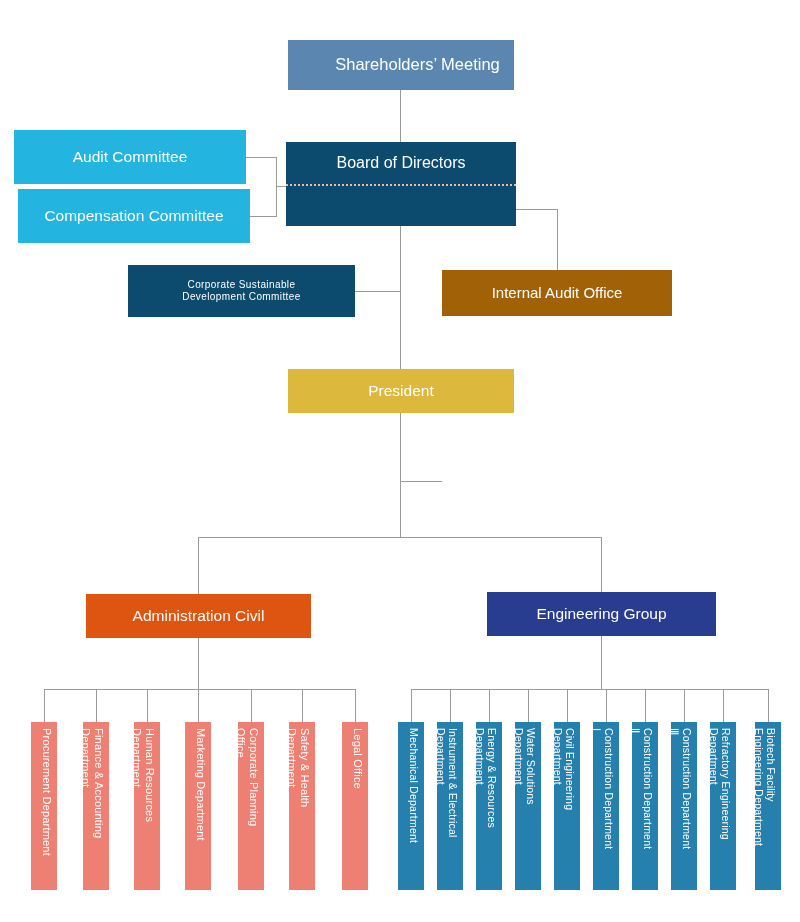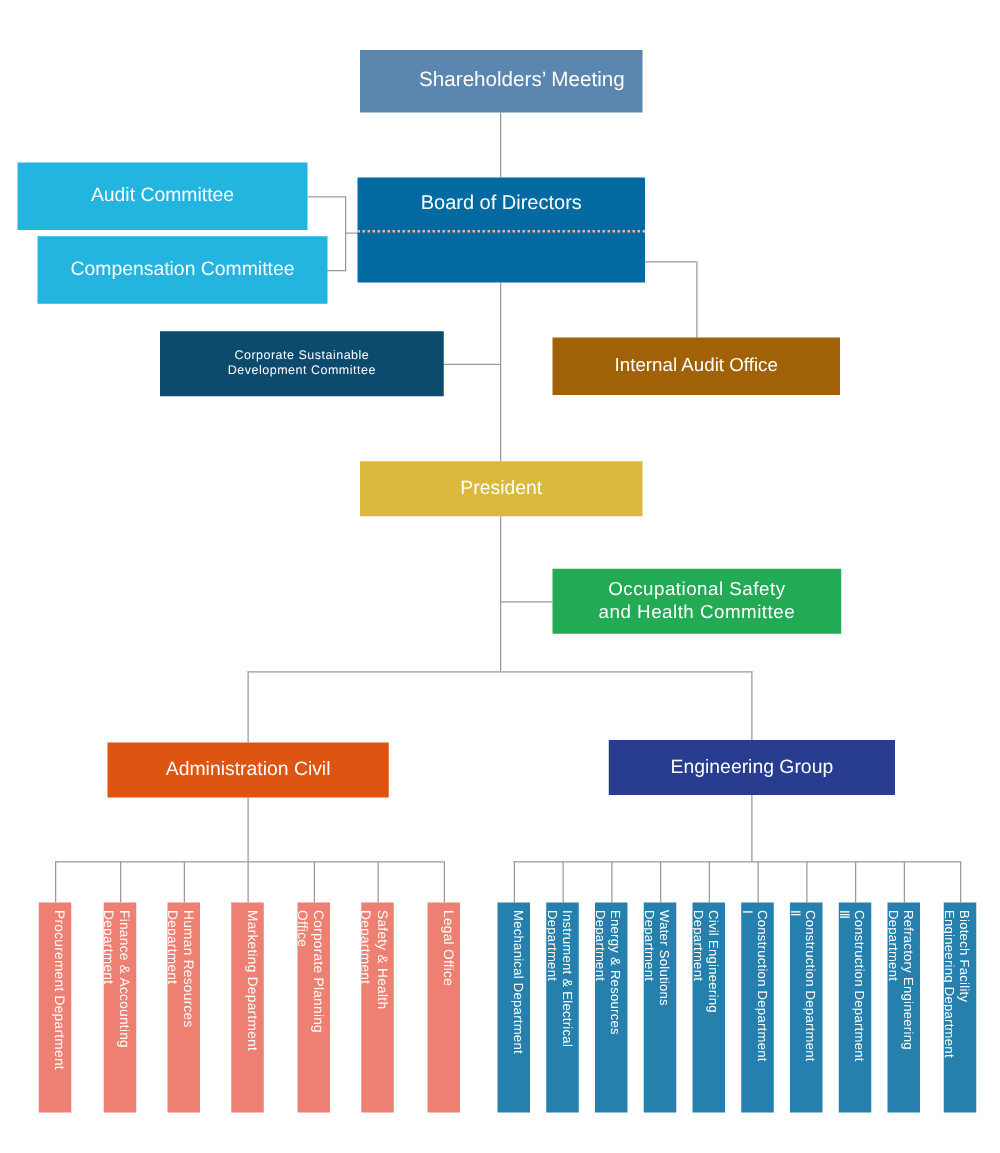--- a/index.html
+++ b/index.html
@@ -41,37 +41,37 @@
   .conn.h { height: 1px; }
   .conn.v { width: 1px; }
 
   
   #n-shareholders {
     left: 288px; top: 40px; width: 226px; height: 50px;
     background: #5b86b0; font-size: 16.5px; padding-left: 33px;
   }
   #n-board {
     left: 286px; top: 142px; width: 230px; height: 84px;
-    background: #0369a1; flex-direction: column; justify-content: flex-start;
+    background: #0c4a6e; flex-direction: column; justify-content: flex-start;
   }
   #n-board .row {
     width: 100%; height: 42px;
     display: flex; align-items: center; justify-content: center;
     font-size: 16px;
   }
   #n-board .divider {
     position: absolute; left: 0; top: 42px; width: 100%; height: 0;
     border-top: 2px dotted #f0b9a0;
   }
   #n-audit-committee {
     left: 14px; top: 130px; width: 232px; height: 54px;
     background: #23b4e0; font-size: 15.5px;
   }
   #n-compensation-committee {
-    left: 30px; top: 189px; width: 232px; height: 54px;
+    left: 18px; top: 189px; width: 232px; height: 54px;
     background: #23b4e0; font-size: 15.5px;
   }
   #n-csdc {
     left: 128px; top: 265px; width: 227px; height: 52px;
     background: #0c4a6e; font-size: 10px; letter-spacing: 0.4px;
   }
   #n-internal-audit {
     left: 442px; top: 270px; width: 230px; height: 46px;
     background: #a16207; font-size: 15px;
   }
@@ -189,24 +189,20 @@
   </div>
 
   <div class="node" id="n-internal-audit">
     <span class="lbl">Internal Audit Office</span>
   </div>
 
   <div class="node" id="n-president">
     <span class="lbl">President</span>
   </div>
 
-  <div class="node" id="n-osh">
-    <span class="lbl">Occupational Safety
-and Health Committee</span>
-  </div>
 
   <div class="node" id="n-admin-group">
     <span class="lbl">Administration Civil</span>
   </div>
 
   <div class="node" id="n-eng-group">
     <span class="lbl">Engineering Group</span>
   </div>
 
   <div id="leaf-layer">

